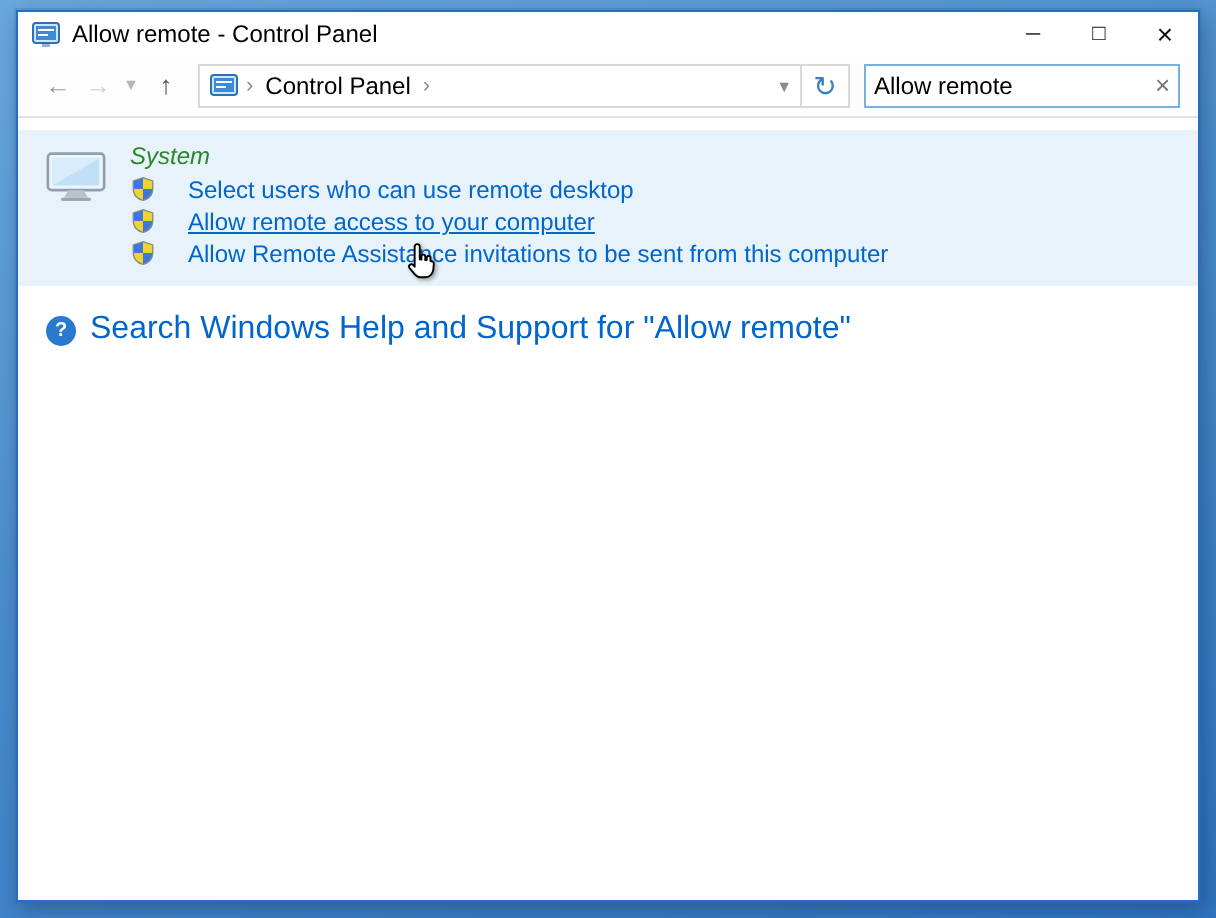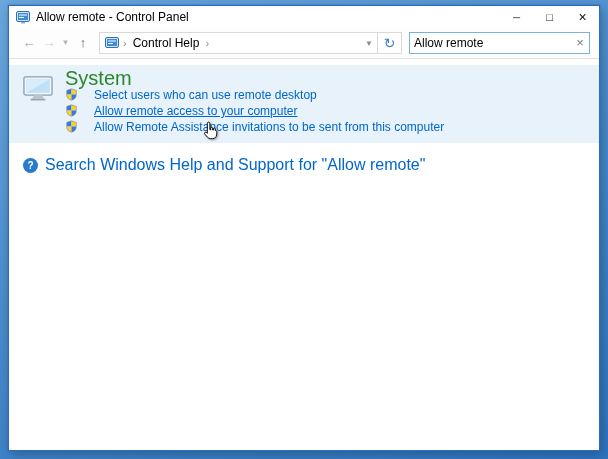--- a/index.html
+++ b/index.html
@@ -34,31 +34,31 @@
   .nav-hist { width:13px; color:#b5b5b5; font-size:8px; }
   .nav-up   { width:22px; color:#555; }
 
   .addressbar { flex:1 1 auto; height:22px; margin-left:5px; border:1px solid #d9d9d9; background:#fff; display:flex; align-items:center; padding:0 4px 0 5px; gap:4px; }
   .crumb-sep { color:#8a8a8a; font-size:11px; }
   .crumb { font-size:12px; color:#000; padding:0 2px; white-space:nowrap; }
   .addr-chevron { margin-left:auto; color:#8a8a8a; font-size:8px; }
 
   .refreshbtn { width:25px; height:22px; margin-left:-1px; border:1px solid #d9d9d9; background:#fff; display:flex; align-items:center; justify-content:center; color:#3e7fc1; font-size:14px; }
 
-  .searchbox { width:181px; height:22px; margin-left:7px; border:1px solid #7ab0e0; background:#fff; display:flex; align-items:center; flex:0 0 auto; }
+  .searchbox { width:158px; height:22px; margin-left:7px; border:1px solid #7ab0e0; background:#fff; display:flex; align-items:center; flex:0 0 auto; }
   .search-input { flex:1 1 auto; min-width:0; border:none; outline:none; font-size:12px; padding:0 4px; height:18px; font-family:inherit; color:#000; background:transparent; }
   .search-clear { width:18px; text-align:center; color:#777; font-size:13px; line-height:20px; cursor:default; }
 
   
   .content { flex:1 1 auto; position:relative; background:#fff; overflow:hidden; }
 
   .result-group { margin-top:6px; background:#e7f2fa; padding:5px 14px 7px 14px; display:flex; gap:12px; }
   .monitor-wrap { flex:0 0 auto; margin-top:5px; }
   .group-body { flex:1 1 auto; }
-  .group-title { font-size:20px; color:#2c862c; line-height:16px; margin-bottom:2px; }
+  .group-title { font-size:12px; color:#2c862c; line-height:16px; margin-bottom:2px;font-style:italic; }
   .result-link-row { display:flex; gap:16px; margin:1px 0; line-height:15px; }
   .shield { flex:0 0 auto; display:block; }
   .result-link { font-size:12px; color:#0066cc; text-decoration:none; cursor:pointer; }
   .result-link.hovered { text-decoration:underline; }
 
   .help-row { display:flex; align-items:center; gap:7px; margin:13px 0 0 14px; }
   .help-icon { width:15px; height:15px; border-radius:50%; background:#2979cc; color:#fff; font-size:10px; font-weight:bold; display:flex; align-items:center; justify-content:center; flex:0 0 auto; }
   .help-link { font-size:16px; color:#0066cc; cursor:pointer; }
 
   .cursor { position:absolute; left:194px; top:62px; pointer-events:none; filter:drop-shadow(1px 1px 1px rgba(0,0,0,.35)); }
@@ -91,21 +91,21 @@
     <div class="navbtn nav-up">↑</div>
 
     <div class="addressbar">
       <svg width="14" height="13" viewBox="0 0 14 13">
         <rect x="0.5" y="0.5" width="13" height="10" rx="1.5" fill="#cfe6f8" stroke="#2f6fb8"></rect>
         <rect x="2" y="2" width="10" height="7" fill="#3f8ad6"></rect>
         <rect x="3" y="3.5" width="8" height="1" fill="#fff"></rect>
         <rect x="3" y="6" width="5" height="1" fill="#fff"></rect>
       </svg>
       <span class="crumb-sep">›</span>
-      <span class="crumb">Control Help</span>
+      <span class="crumb">Control Panel</span>
       <span class="crumb-sep">›</span>
       <span class="addr-chevron">▼</span>
     </div>
     <div class="refreshbtn">↻</div>
 
     <div class="searchbox">
       <input class="search-input" type="text" value="Allow remote" style="">
       <span class="search-clear">×</span>
     </div>
   </div>

